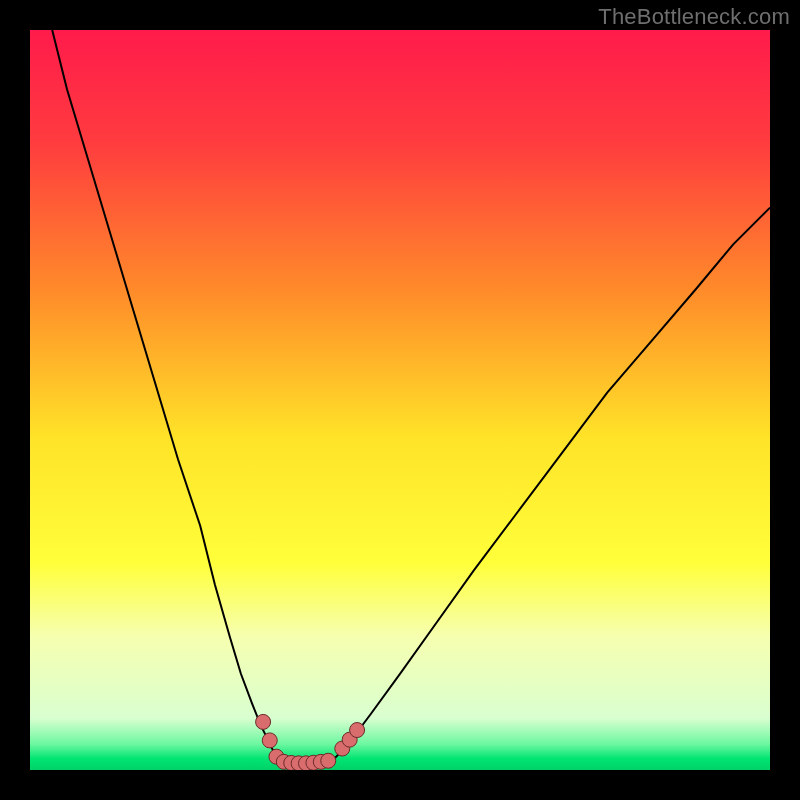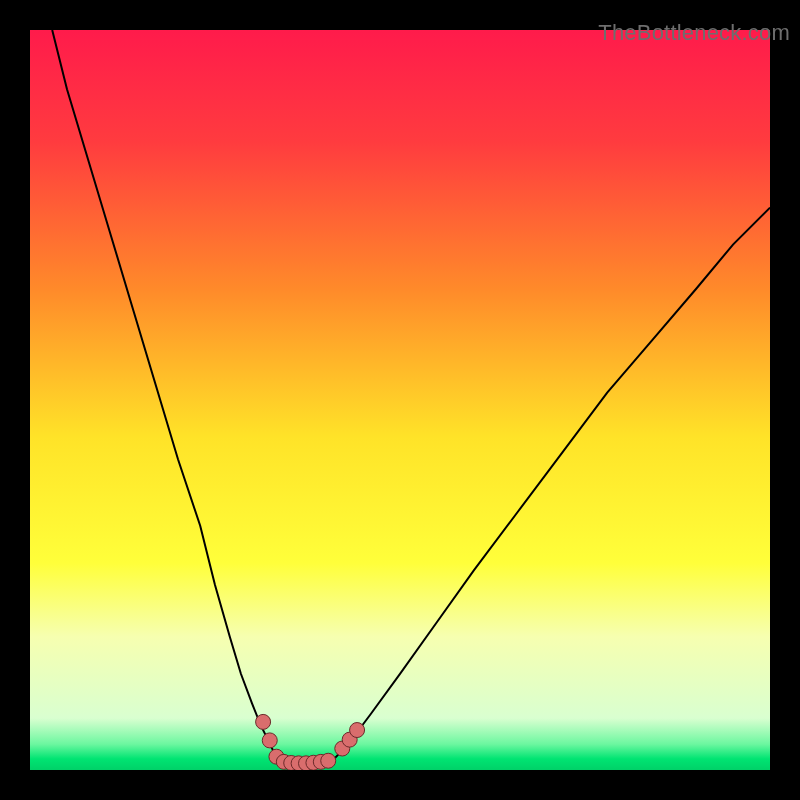--- a/index.html
+++ b/index.html
@@ -21,21 +21,21 @@
   }
   .plot {
     position: absolute;
     left: 0;
     top: 0;
     width: 740px;
     height: 740px;
   }
   .watermark {
     position: absolute;
-    top: 20px;
+    top: 4px;
     right: 10px;
     color: #6e6e6e;
     font-size: 22px;
     font-weight: 500;
     letter-spacing: 0.2px;
   }
 </style>
 </head>
 <body>
 

